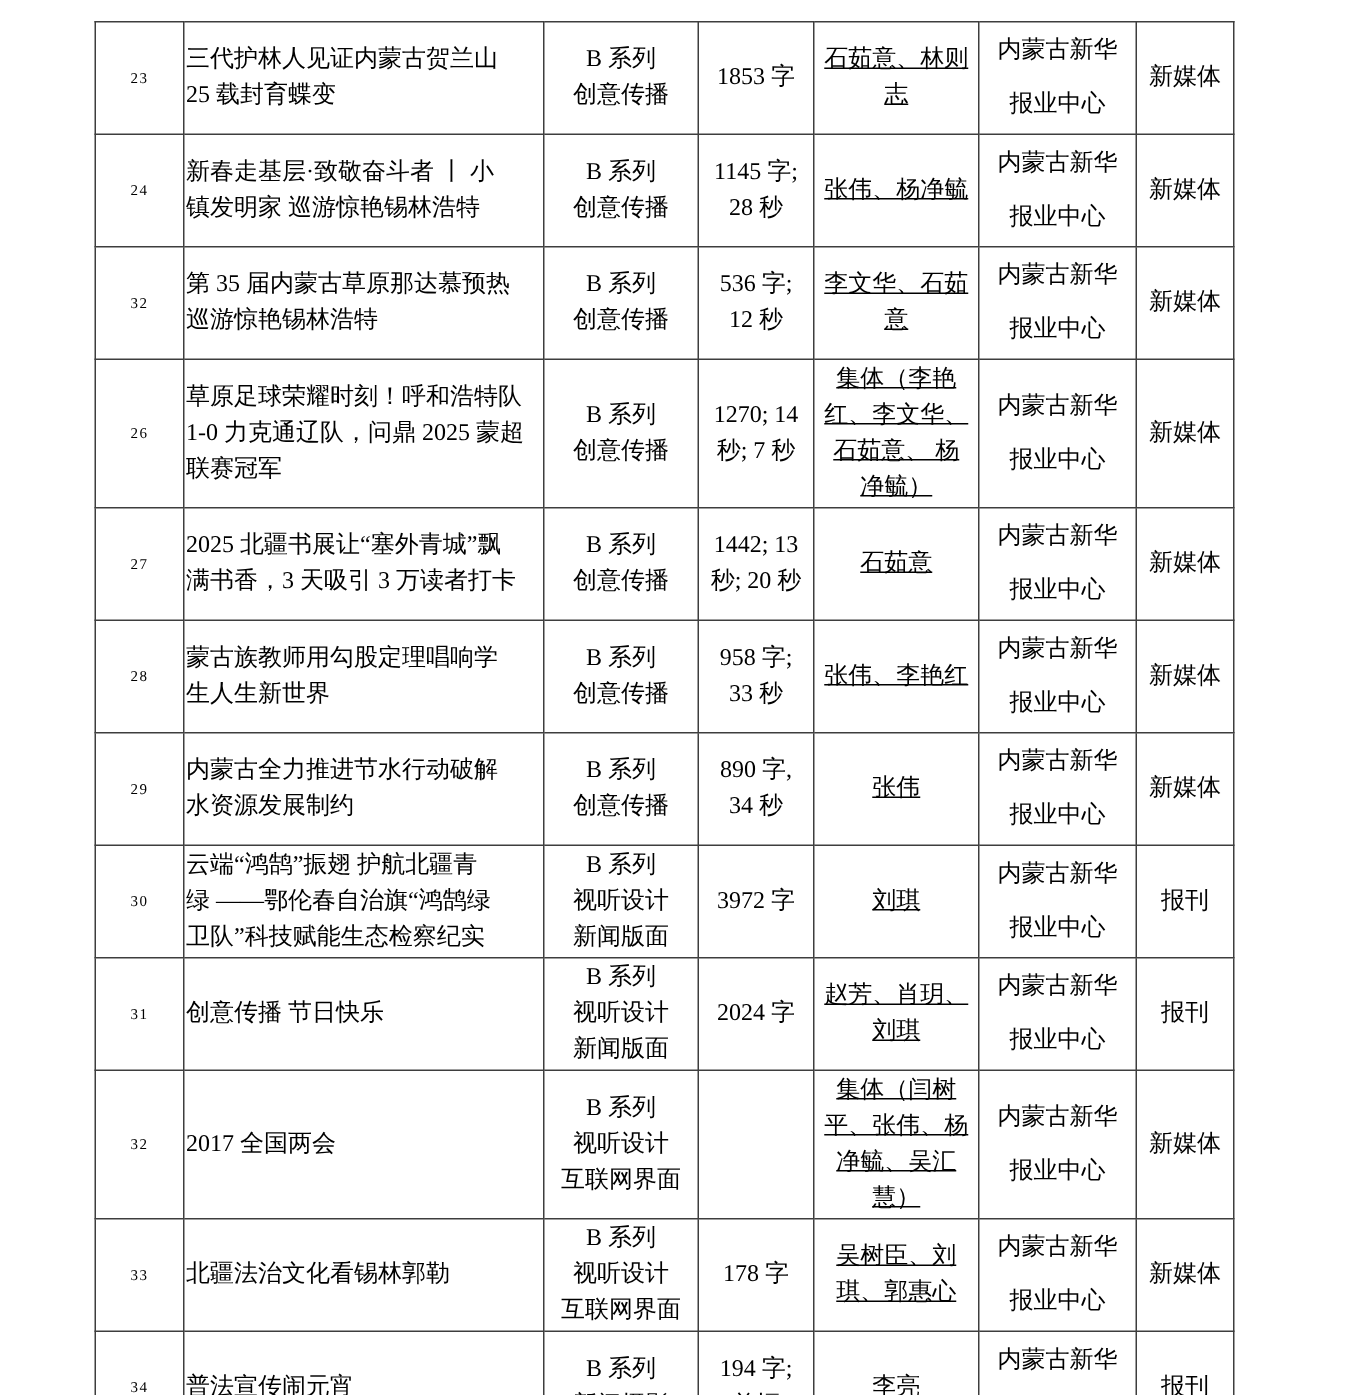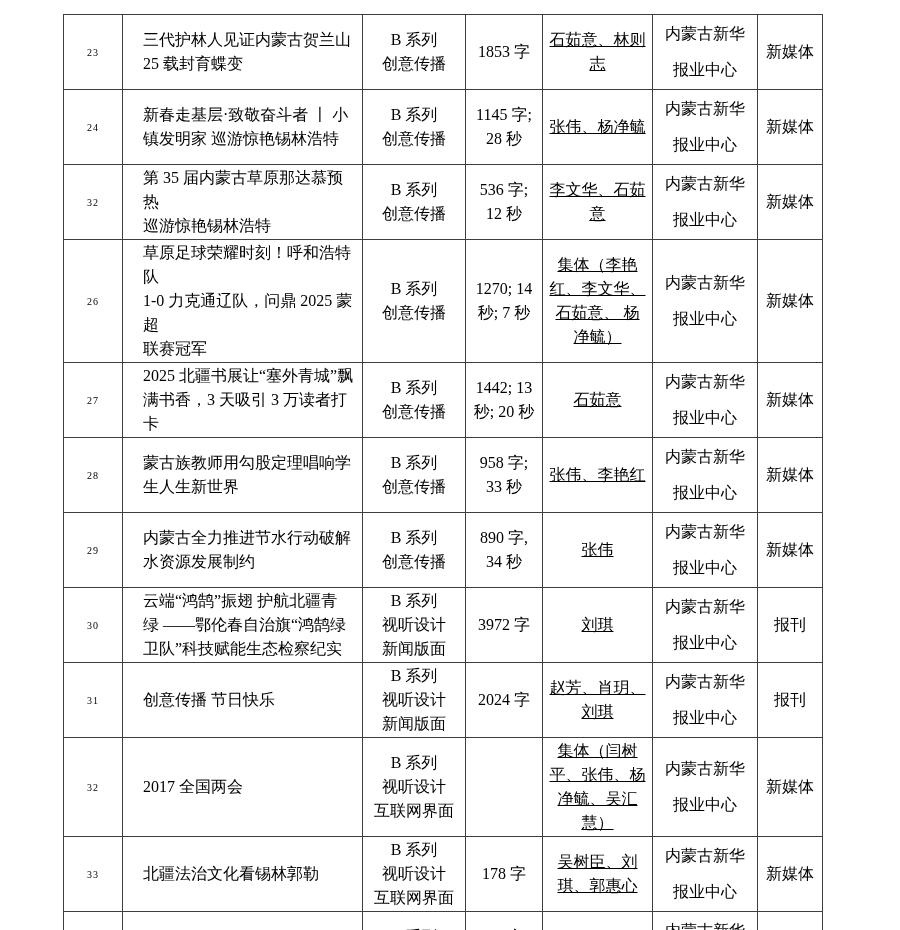--- a/index.html
+++ b/index.html
@@ -27,22 +27,22 @@
     padding: 1px 4px;
     font-size: 16px;
     line-height: 1.5;
     vertical-align: middle;
     text-align: center;
     white-space: pre-line;
     overflow: hidden;
     word-break: break-all;
   }
   .grid td.c-num   { font-size: 10px; letter-spacing: 1px; }
-  .grid td.c-title { text-align: left; padding-left: 20px; padding-right: 5px; }
-  .grid td.c-org   { line-height: 2.25; }
+  .grid td.c-title { text-align: left; padding-left: 1px; padding-right: 5px; }
+  .grid td.c-org   { line-height: 2.25; font-family: Liberation Mono, monospace; }
   .grid td.c-auth  { line-height: 1.5; text-decoration: underline; }
   .grid td.c-media { line-height: 1.4; }
 
   
   .grid tbody tr:nth-child(1)  { height: 72px; }
   .grid tbody tr:nth-child(2)  { height: 72px; }
   .grid tbody tr:nth-child(3)  { height: 70px; }
   .grid tbody tr:nth-child(4)  { height: 94px; }
   .grid tbody tr:nth-child(5)  { height: 74px; }
   .grid tbody tr:nth-child(6)  { height: 70px; }

